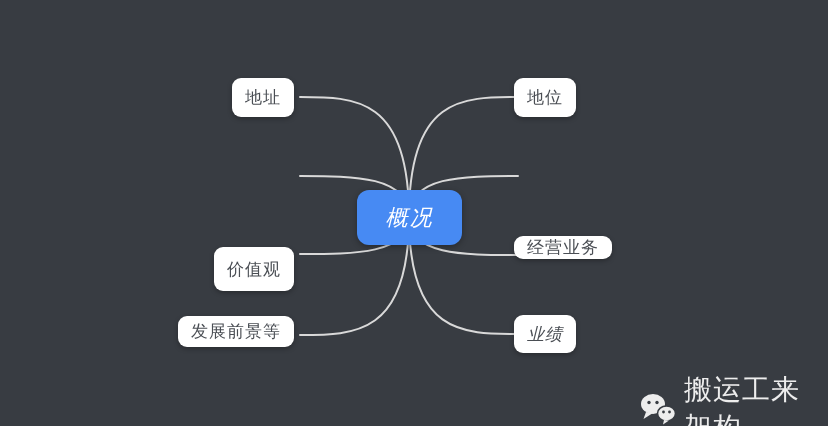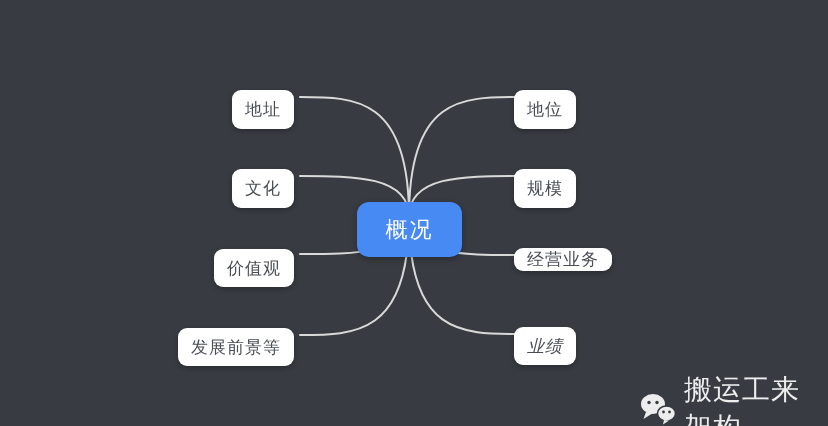--- a/index.html
+++ b/index.html
@@ -45,38 +45,38 @@
     display:flex;
     align-items:center;
     justify-content:center;
     font-size:17px;
     letter-spacing:1px;
     white-space:nowrap;
     padding:0 13px;
     height:39px;
     box-sizing:border-box;
     cursor:default;
-    margin-top:12px;
   }
   .node-root{
     left:357px;top:190px;
     width:105px;height:55px;
     background:var(--root-bg);
     color:var(--root-text);
     border-radius:12px;
     font-size:22px;
     letter-spacing:2px;
     box-shadow:0 2px 6px rgba(0,0,0,0.3);
     padding:16px;
+    font-style:italic;
   }
   
   .node-l1{top:78px;  right:534px;}
   .node-l2{top:157px; right:534px;}
-  .node-l3{top:237px; right:534px; height:38px;}
-  .node-l4{top:316px; right:534px; height:38px;}
+  .node-l3{top:247px; right:534px; height:44px;}
+  .node-l4{top:316px; right:534px; height:31px;}
   
   .node-r1{top:78px;  left:514px;text-align:right;}
   .node-r2{top:157px; left:514px;}
   .node-r3{top:236px; left:514px; height:23px;}
   .node-r4{top:315px; left:514px; height:38px;font-style:italic;}
 
   .watermark{
     position:absolute;
     z-index:3;
     left:640px;
@@ -103,26 +103,24 @@
     <path d="M 409 217 C 409 335, 355 335, 300 335"></path>
     <path d="M 409 217 C 409 97, 462 97, 518 97"></path>
     <path d="M 409 217 C 409 176, 462 176, 518 176"></path>
     <path d="M 409 217 C 409 255, 462 255, 518 255"></path>
     <path d="M 409 217 C 409 334, 462 334, 518 334"></path>
   </svg>
 
   <div class="node node-root">概况</div>
 
   <div class="node node-l1">地址</div>
-  <div class="node node-l2">文化</div>
   <div class="node node-l3">价值观</div>
   <div class="node node-l4">发展前景等</div>
 
   <div class="node node-r1">地位</div>
-  <div class="node node-r2">规模</div>
   <div class="node node-r3">经营业务</div>
   <div class="node node-r4">业绩</div>
 
   <div class="watermark">
     <span style="display:inline-flex;">
       <svg width="36" height="32" viewBox="0 0 36 32" xmlns="http://www.w3.org/2000/svg" aria-hidden="true">
 
         <ellipse cx="13" cy="11" rx="12" ry="10" fill="#ededed"></ellipse>
         <polygon points="6,19 3.5,26 13,20" fill="#ededed"></polygon>
         <circle cx="9" cy="9.5" r="1.7" fill="#383c42"></circle>

